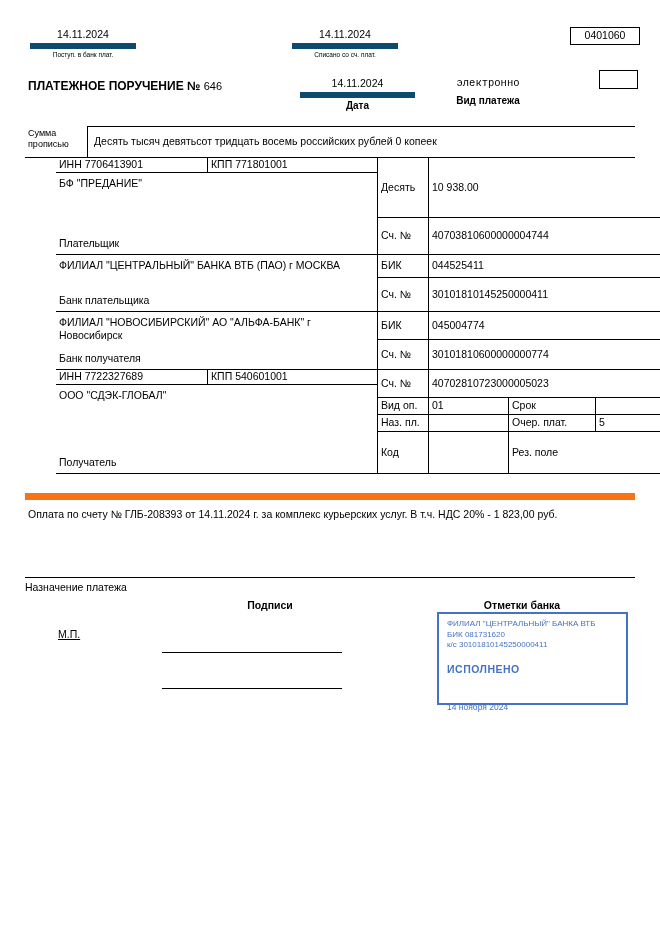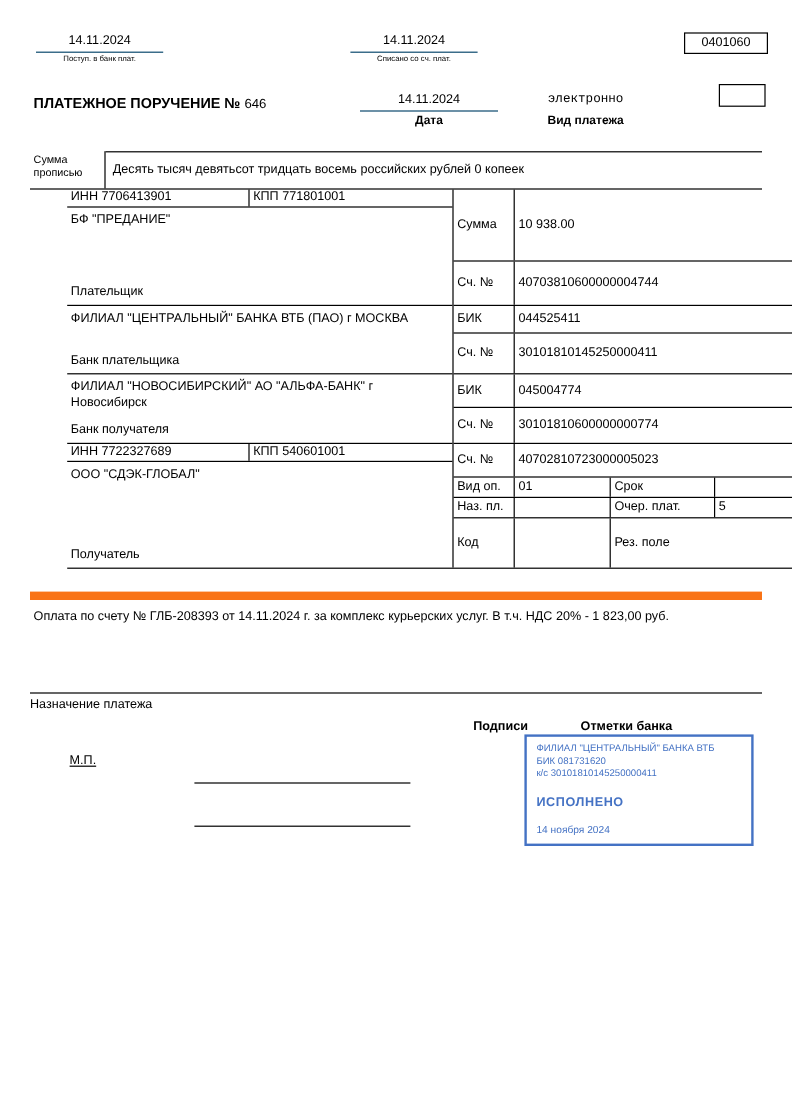--- a/index.html
+++ b/index.html
@@ -11,26 +11,26 @@
   }
   .abs { position:absolute; }
   .b { font-weight:bold; }
   .row { display:flex; }
   .br { border-right:1px solid #000; }
   .bb { border-bottom:1px solid #000; }
   .vc { display:flex; align-items:center; }
   .cell { padding:1px 3px; }
   .colsb { display:flex; flex-direction:column; justify-content:space-between; padding:4px 3px; }
   .date-block { position:absolute; text-align:center; }
-  .dval { padding-bottom:2px; border-bottom:1px solid #0c4a6e; }
+  .dval { padding-bottom:2px; border-bottom:6px solid #0c4a6e; }
   .dcap { font-size:6.5px; padding-top:2px; }
   .dcap2 { font-size:10px; padding-top:2px; font-weight:bold; }
   .stamp { border:2px solid #4472c4; color:#4472c4; padding:5px 8px; font-size:8px; line-height:1.32; }
   .stamp-status { font-weight:bold; font-size:10.5px; margin-top:12px; letter-spacing:0.5px; }
-  .stamp-date { margin-top:9px; font-size:8.5px; }
+  .stamp-date { margin-top:25px; font-size:8.5px; }
   .title { font-size:12px; }
   .title .num { font-weight:normal; font-size:11px; }
 </style>
 </head>
 <body>
 
 <div class="page">
 
   <div class="date-block" style="left:30px;top:28px;width:106px;">
     <div class="dval">14.11.2024</div>
@@ -87,21 +87,21 @@
         <div class="cell vc" style="flex:1;">КПП 540601001</div>
       </div>
       <div class="colsb" style="height:88px;">
         <div>ООО "СДЭК-ГЛОБАЛ"</div>
         <div>Получатель</div>
       </div>
     </div>
 
     <div style="width:288px;">
       <div class="row bb" style="height:60px;">
-        <div class="br cell vc" style="width:51px;">Сумма</div>
+        <div class="br cell vc" style="width:51px;">Десять</div>
         <div class="cell vc" style="flex:1;">10 938.00</div>
       </div>
       <div class="row bb" style="height:37px;">
         <div class="br cell vc" style="width:51px;">Сч. №</div>
         <div class="cell vc" style="flex:1;">40703810600000004744</div>
       </div>
       <div class="row bb" style="height:23px;">
         <div class="br cell vc" style="width:51px;">БИК</div>
         <div class="cell vc" style="flex:1;">044525411</div>
       </div>
@@ -139,21 +139,21 @@
         <div class="cell vc" style="flex:1;">Рез. поле</div>
       </div>
     </div>
   </div>
 
   <div class="abs" style="left:25px;top:493px;width:610px;height:85px;border-top:7px solid #f97316;border-bottom:1px solid #000;padding:8px 3px;">
     <div>Оплата по счету № ГЛБ-208393 от 14.11.2024 г. за комплекс курьерских услуг. В т.ч. НДС 20% - 1 823,00 руб.</div>
   </div>
   <div class="abs" style="left:25px;top:581px;">Назначение платежа</div>
 
-  <div class="abs b" style="left:100px;top:599px;width:340px;text-align:right;">Подписи</div>
+  <div class="abs b" style="left:100px;top:599px;width:340px;text-align:center;">Подписи</div>
   <div class="abs b" style="left:422px;top:599px;width:200px;text-align:center;">Отметки банка</div>
   <div class="abs" style="left:58px;top:628px;text-decoration:underline;">М.П.</div>
   <div class="abs" style="left:162px;top:652px;width:180px;border-top:1px solid #000;"></div>
   <div class="abs" style="left:162px;top:688px;width:180px;border-top:1px solid #000;"></div>
 
   <div class="abs stamp" style="left:437px;top:612px;width:191px;height:93px;">
     <div>ФИЛИАЛ "ЦЕНТРАЛЬНЫЙ" БАНКА ВТБ</div>
     <div>БИК 081731620</div>
     <div>к/с 30101810145250000411</div>
     <div class="stamp-status">ИСПОЛНЕНО</div>

